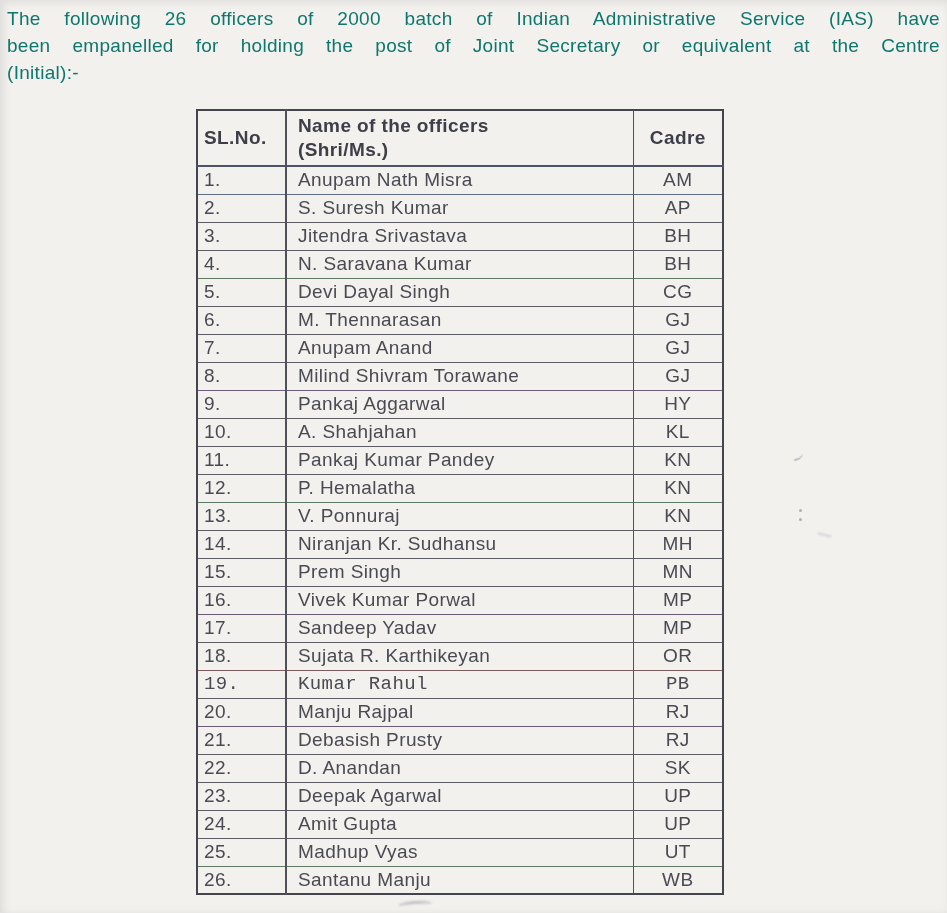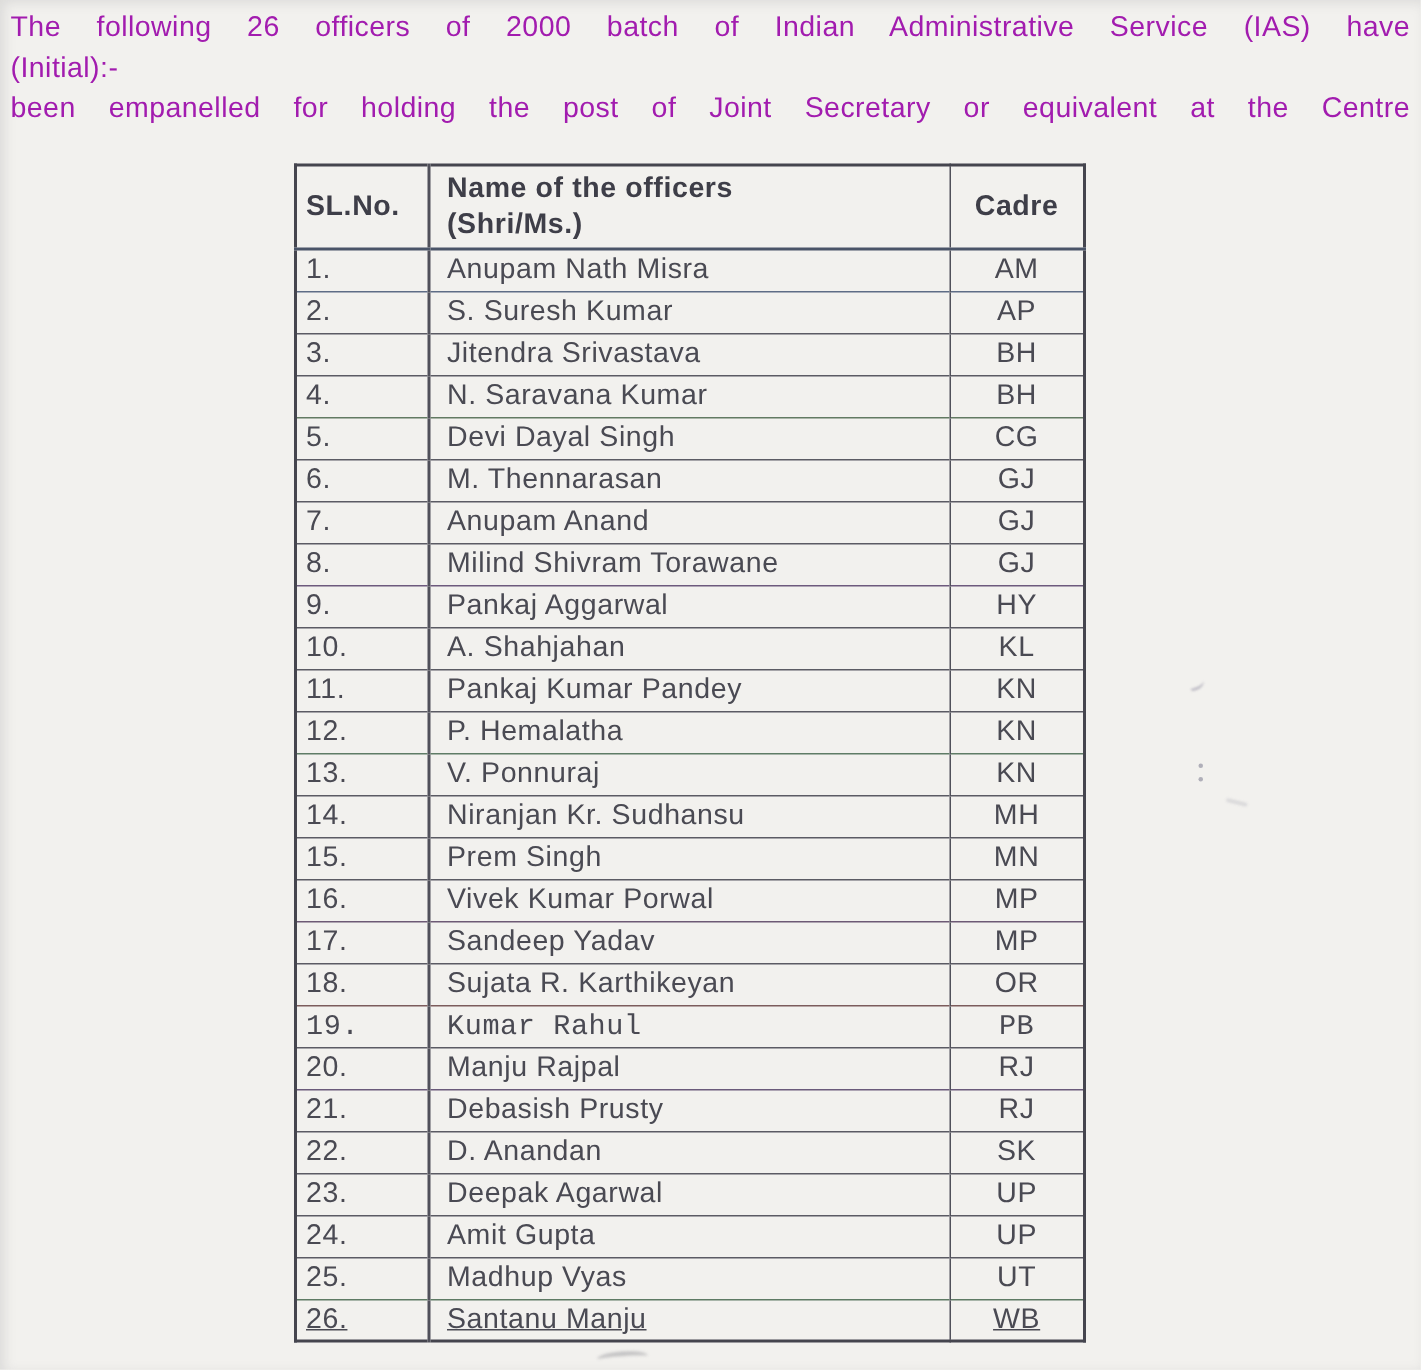--- a/index.html
+++ b/index.html
@@ -14,21 +14,21 @@
   .scan-page {
     position: absolute; inset: 0;
     box-shadow: inset 3px 2px 8px rgba(120,120,125,0.18);
     pointer-events: none;
   }
 
   
   .intro {
     position: absolute;
     left: 7px; top: 5px; width: 933px;
-    color: #a21caf;
+    color: #0f766e;
     font-size: 19px;
     line-height: 27px;
     letter-spacing: 0.3px;
   }
   .intro-line { text-align: justify; text-align-last: justify; white-space: normal; }
   .intro-line.last { text-align-last: left; }
 
   
   table.officers {
     position: absolute;
@@ -74,21 +74,21 @@
   td.d-cadre { text-align: center; }
 
   
   tbody tr:nth-child(2) td  { border-top-color: #5e6d86; }
   tbody tr:nth-child(5) td  { border-top-color: #627a62; }
   tbody tr:nth-child(9) td  { border-top-color: #6d5a7d; }
   tbody tr:nth-child(13) td { border-top-color: #5f7c66; }
   tbody tr:nth-child(17) td { border-top-color: #6d5a75; }
   tbody tr:nth-child(19) td { border-top-color: #7c5c5c; font-family: Liberation Mono, monospace; }
   tbody tr:nth-child(21) td { border-top-color: #6a5a7a; }
-  tbody tr:nth-child(26) td { border-top-color: #5e7a64; text-decoration: underline; }
+  tbody tr:nth-child(26) td { border-top-color: #5e7a64; }
 
   
   .artifact { position: absolute; pointer-events: none; }
   .artifact-tick {
     left: 793px; top: 453px; width: 10px; height: 7px;
     border-bottom: 2px solid rgba(110,105,135,0.40);
     border-radius: 0 0 70% 30%;
     transform: rotate(-18deg);
     filter: blur(0.6px);
   }
@@ -114,22 +114,22 @@
     filter: blur(1.2px);
   }
 </style>
 </head>
 <body>
 
 <div class="scan-page"></div>
 
 <div class="intro">
   <div class="intro-line">The following 26 officers of 2000 batch of Indian Administrative Service (IAS) have</div>
+  <div class="intro-line">been empanelled for holding the post of Joint Secretary or equivalent at the Centre</div>
   <div class="intro-line last">(Initial):-</div>
-  <div class="intro-line">been empanelled for holding the post of Joint Secretary or equivalent at the Centre</div>
 </div>
 
 <table class="officers">
   <colgroup>
     <col class="c-sl">
       <col class="c-name">
       <col class="c-cadre">
   </colgroup>
   <thead>
     <tr>

